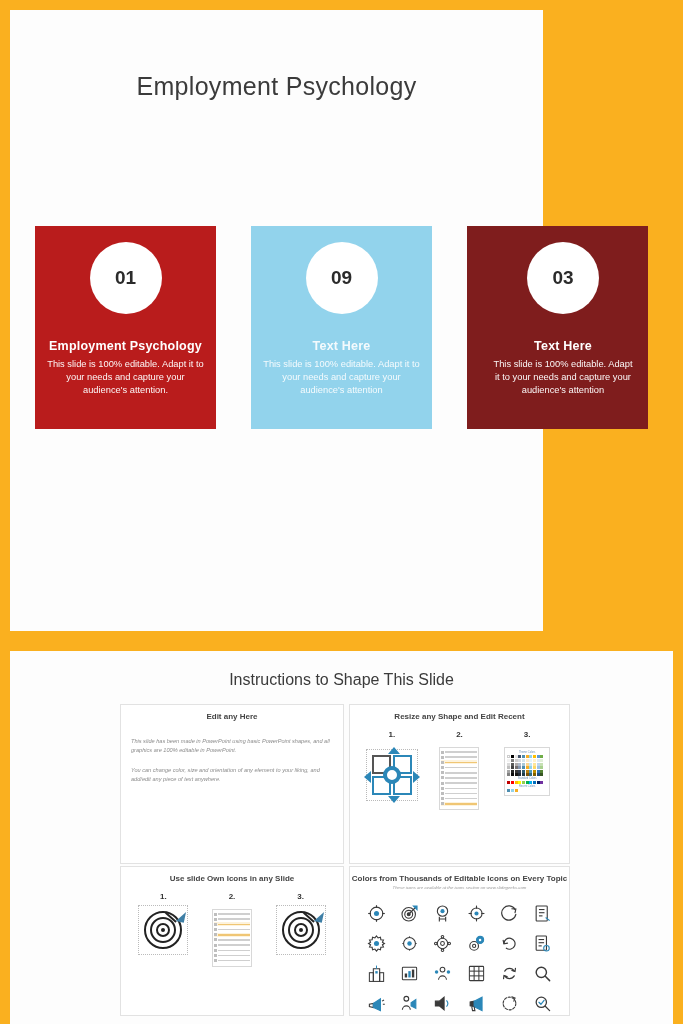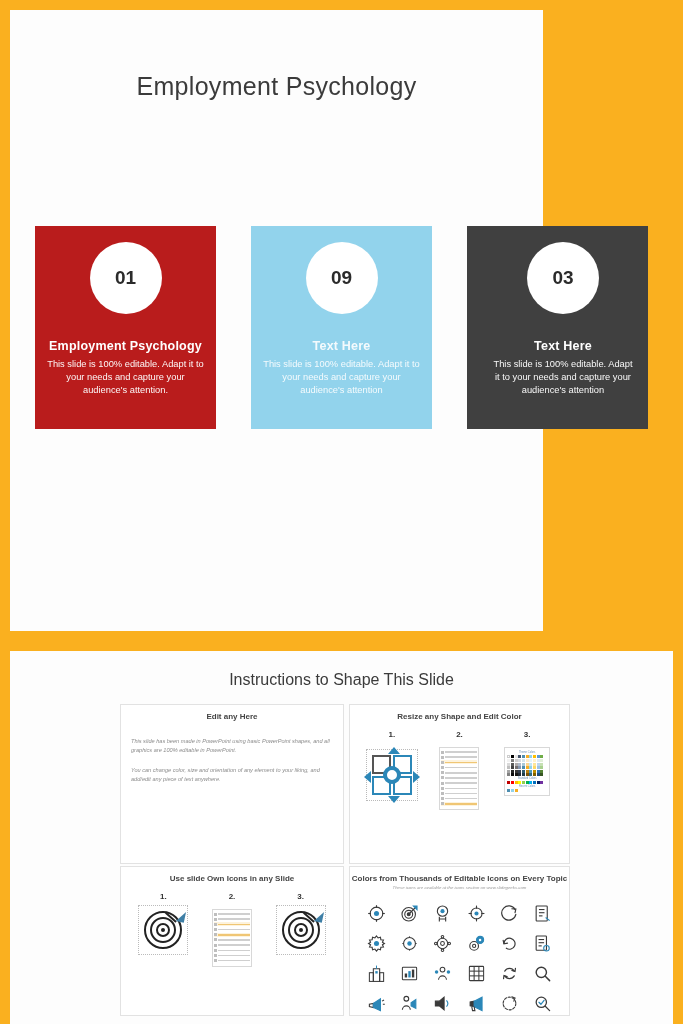--- a/index.html
+++ b/index.html
@@ -35,21 +35,21 @@
     width: 613px;
     display: flex; justify-content: space-between;
   }
   .card {
     width: 181px; height: 203px;
     position: relative;
     display: flex; flex-direction: column; align-items: center;
   }
   .card.c1 { background: #b91c1c; }
   .card.c2 { background: #92D3EC; }
-  .card.c3 { background: #404040; padding-left: 11px; }
+  .card.c3 { background: #7f1d1d; padding-left: 11px; }
   .card-circle {
     width: 72px; height: 72px; border-radius: 50%;
     background: #FFFFFF;
     margin-top: 16px;
     display: flex; align-items: center; justify-content: center;
     font-size: 19px; font-weight: bold; color: #2B2B2B;
   }
   .card-body { margin-top: 25px; width: 100%; padding: 0 4px; text-align: center; }
   .card-heading {
     font-size: 12.5px; font-weight: bold; color: #FFFFFF;
@@ -215,21 +215,21 @@
 
       <div class="panel">
         <div class="panel-title">Edit any Here</div>
         <div class="para-wrap">
           <div class="para">This slide has been made in PowerPoint using basic PowerPoint shapes, and all graphics are 100% editable in PowerPoint.</div>
           <div class="para">You can change color, size and orientation of any element to your liking, and add/edit any piece of text anywhere.</div>
         </div>
       </div>
 
       <div class="panel">
-        <div class="panel-title">Resize any Shape and Edit Color</div>
+        <div class="panel-title">Resize any Shape and Edit Recent</div>
         <div class="steps">
 
           <div class="step">
             <div class="step-num">1.</div>
             <div class="shape-cluster">
               <div class="sel-box"></div>
               <div class="sq tl"></div>
               <div class="sq tr"></div>
               <div class="sq bl"></div>
               <div class="sq br"></div>

